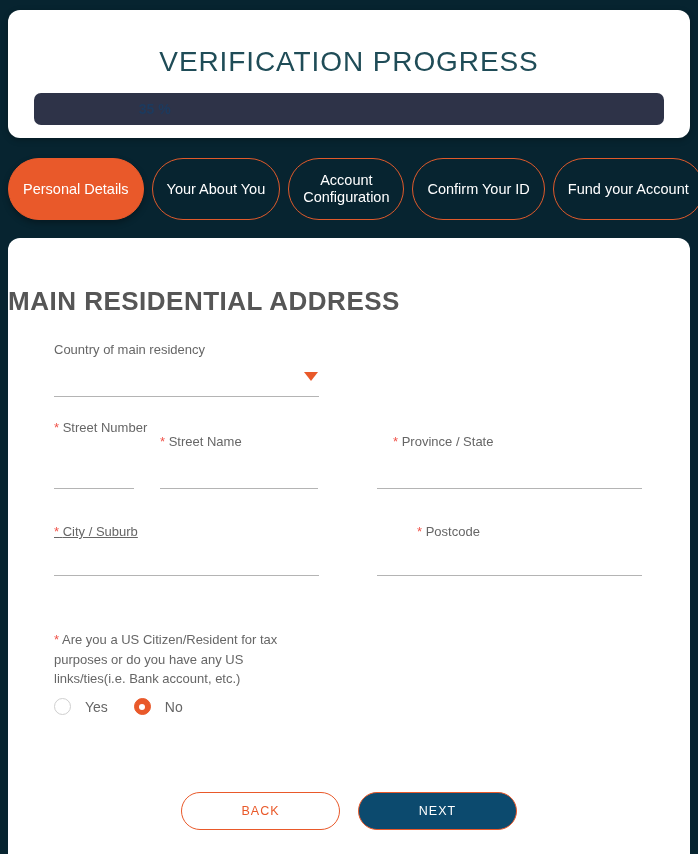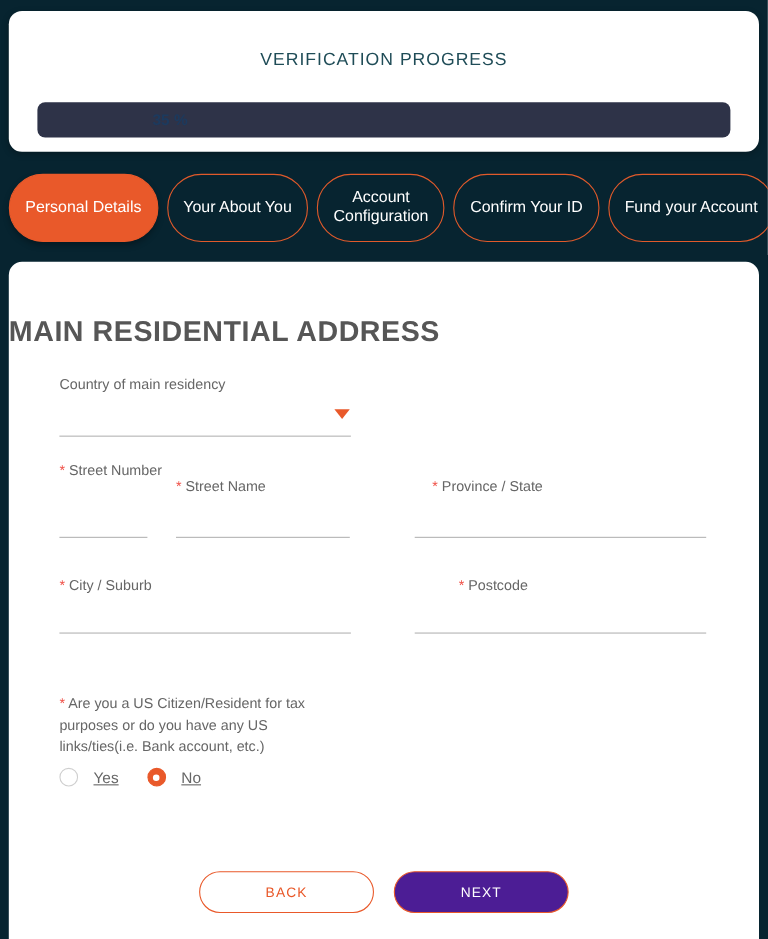--- a/index.html
+++ b/index.html
@@ -27,21 +27,21 @@
     border-radius: 12px;
     box-shadow: 0 2px 6px rgba(0,0,0,0.25);
   }
 
   .progress-title {
     position: absolute;
     top: 36px;
     left: 0;
     width: 100%;
     text-align: center;
-    font-size: 16px;
+    font-size: 28px;
     letter-spacing: 0.9px;
     color: #1f4c57;
     font-weight: 400;
   }
 
   .progress-track {
     position: absolute;
     left: 26px;
     top: 83px;
     width: 630px;
@@ -157,21 +157,21 @@
 
   
   .lbl-street-number { position: absolute; left: 46px; top: 181px; width: 95px; }
   .lbl-street-name   { position: absolute; left: 152px; top: 195px; }
   .lbl-province      { position: absolute; left: 369px; top: 195px; margin-left: 16px; }
   .ul-street-number { left: 46px; top: 250px; width: 80px; }
   .ul-street-name   { left: 152px; top: 250px; width: 158px; }
   .ul-province      { left: 369px; top: 250px; width: 265px; }
 
   
-  .lbl-city     { position: absolute; left: 46px; top: 285px; }
+  .lbl-city     { position: absolute; left: 46px; top: 285px; text-decoration: underline; }
   .lbl-postcode { position: absolute; left: 369px; top: 285px; margin-left: 40px; }
   .ul-city     { left: 46px; top: 337px; width: 265px; }
   .ul-postcode { left: 369px; top: 337px; width: 265px; }
 
   
   .us-question {
     position: absolute;
     left: 46px;
     top: 392px;
     width: 252px;
@@ -215,21 +215,20 @@
     transform: translate(-50%,-50%);
     width: 6px; height: 6px;
     border-radius: 50%;
     background: #ffffff;
   }
 
   .radio-label {
     margin-left: 14px;
     font-size: 14px;
     color: #666666;
-    text-decoration: underline;
   }
 
   
   .btn-row {
     position: absolute;
     left: 0;
     top: 554px;
     width: 100%;
     display: flex;
     justify-content: center;
@@ -249,21 +248,21 @@
     cursor: pointer;
   }
 
   .btn-back {
     background: #ffffff;
     border: 1px solid #e9592a;
     color: #e9592a;
   }
 
   .btn-next {
-    background: #4c1d95;
+    background: #0c4a6e;
     border: 1px solid #e9592a;
     color: #ffffff;
   }
 </style>
 </head>
 <body>
 
 <div class="progress-card">
   <div class="progress-title">VERIFICATION PROGRESS</div>
   <div class="progress-track">

